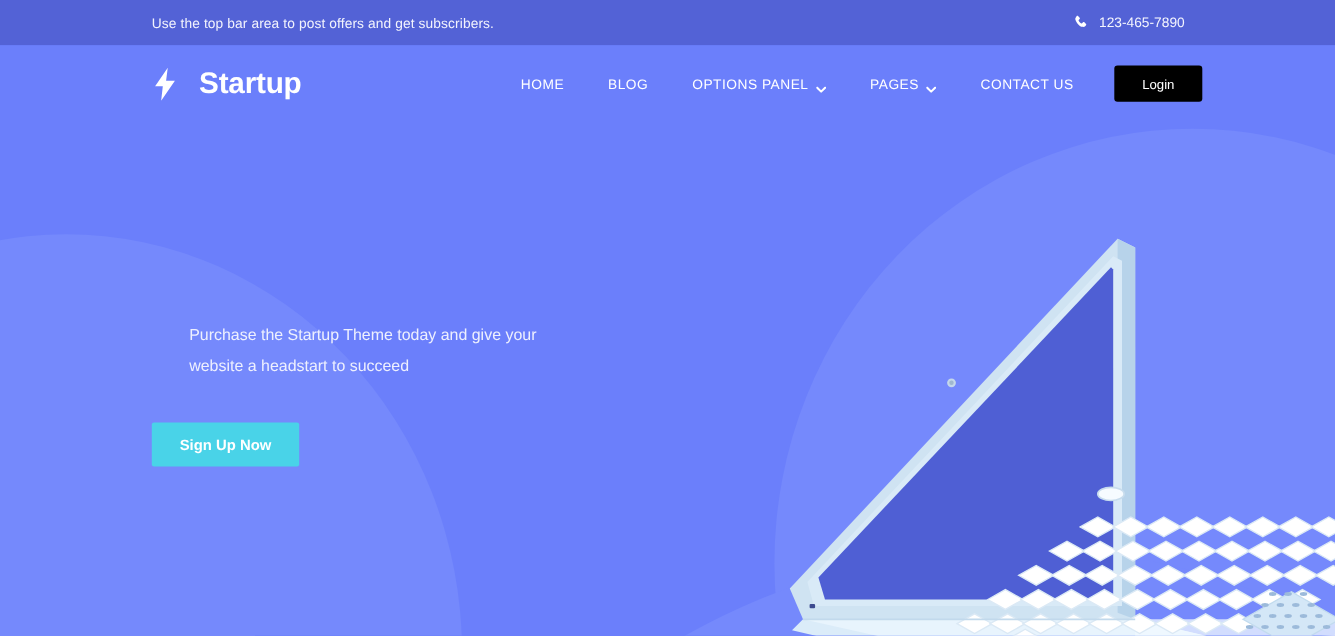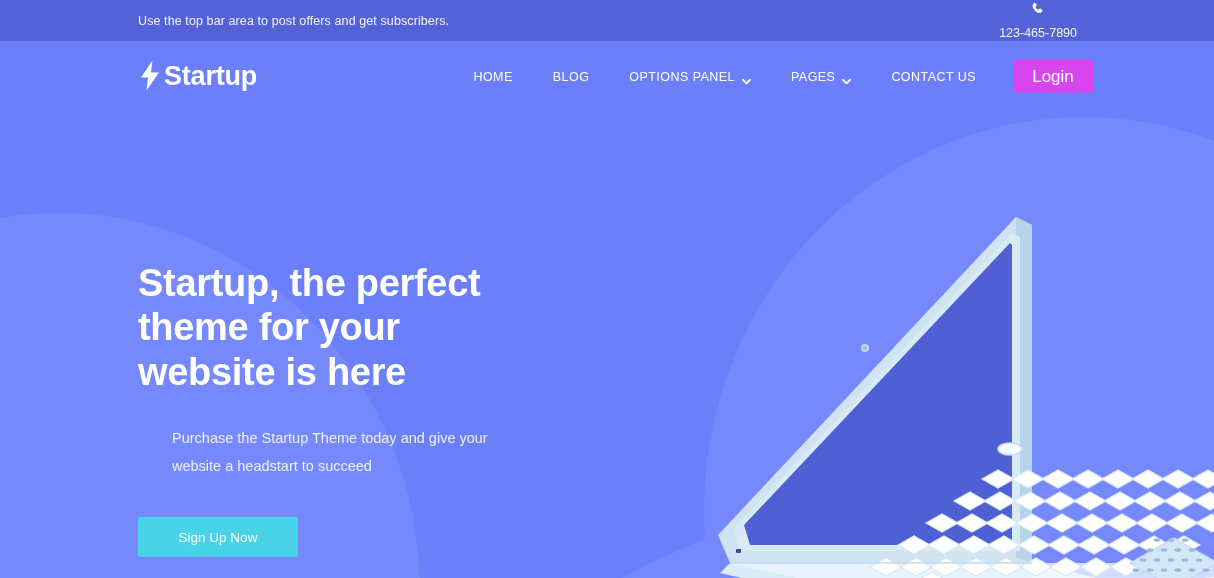--- a/index.html
+++ b/index.html
@@ -19,21 +19,21 @@
     color:#ffffff;
   }
   .topbar-msg{
     position:absolute; left:138px; top:50%; transform:translateY(-50%);
     font-size:12.5px; letter-spacing:.1px; color:#f2f3fd; white-space:nowrap;
   }
   .topbar-right{
     position:absolute; right:137px; top:50%; transform:translateY(-50%);
     display:flex; align-items:center; gap:28px;
   }
-  .tb-item{ display:flex; align-items:center; gap:9px; font-size:12.5px; color:#f4f5fe; white-space:nowrap;flex-direction:column; }
+  .tb-item{ display:flex; align-items:center; gap:9px; font-size:12.5px; color:#f4f5fe; white-space:nowrap; }
   .tb-icon{ display:inline-flex; align-items:center; justify-content:center; width:15px; height:15px; }
   .tb-icon svg{ display:block; }
 
   
   .hero{
     position:relative;
     width:100%; height:537px;
     background:#6b7ffb;
     overflow:hidden;
   }
@@ -64,47 +64,47 @@
   }
 
   
   .navbar{
     position:relative; z-index:30;
     height:70px;
     display:flex; align-items:center;
   }
   .logo{
     position:absolute; left:138px; top:50%; transform:translateY(-50%);
-    display:flex; gap:2px;
+    display:flex; align-items:center; gap:19px;
     color:#ffffff;
   }
   .logo-icon{ display:inline-flex; width:24px; height:30px; }
   .logo-text{ font-size:27px; font-weight:700; letter-spacing:-.2px; color:#fff; }
 
   .nav-links{
     position:absolute; right:121px; top:50%; transform:translateY(-50%);
     display:flex; align-items:center; gap:0;
   }
   .nav-item{
     display:flex; align-items:center; gap:7px;
     padding:0 20px;
     font-size:12.5px; font-weight:500; letter-spacing:.45px;
     color:#ffffff; text-transform:uppercase; white-space:nowrap;
     cursor:pointer;
   }
   .chev{ display:inline-block; width:9px; height:6px; }
   .login-btn{
     margin-left:17px;
-    background:#d946ef;
+    background:#000000;
     color:#ffffff;
     border:none;
     height:33px; min-width:80px;
     padding:0 19px;
     border-radius:3px;
-    font-size:17px; font-family:inherit;
+    font-size:12px; font-family:inherit;
     cursor:pointer;
     display:flex; align-items:center; justify-content:center;
   }
 
   
   .hero-content{
     position:relative; z-index:20;
     padding-left:138px;
     padding-top:150px;
   }
@@ -120,26 +120,27 @@
     margin-top:31px;
     font-size:14.5px;
     line-height:1.9;
     color:#eef0fe;
     max-width:340px;
     margin-left:34px;
   }
   .cta-btn{
     margin-top:37px;
     display:inline-flex; align-items:center; justify-content:center;
-    width:160px; height:40px;
+    width:134px; height:40px;
     background:#49d3e8;
     color:#ffffff;
     border:none; border-radius:2px;
     font-size:13.5px; font-family:inherit;
     cursor:pointer;
+    font-weight:bold;
   }
 
   
   .laptop{
     position:absolute; z-index:15;
     left:660px; top:150px;
     width:620px; height:440px;
     pointer-events:none;
   }
   .laptop svg{ display:block; width:100%; height:100%; }
@@ -365,18 +366,17 @@
         <g transform="translate(21,-30)">
           <ellipse cx="12" cy="40" rx="3.4" ry="1.8"></ellipse>
             <ellipse cx="26" cy="40" rx="3.4" ry="1.8"></ellipse>
           <ellipse cx="40" cy="40" rx="3.4" ry="1.8"></ellipse>
         </g>
       </g>
     </svg>
   </div>
 
   <div class="hero-content">
-    <h1 class="hero-title">Startup, the perfect theme for your website is here</h1>
     <p class="hero-sub">Purchase the Startup Theme today and give your website a headstart to succeed</p>
     <button class="cta-btn">Sign Up Now</button>
   </div>
 
 </div>
 
 </body></html>

